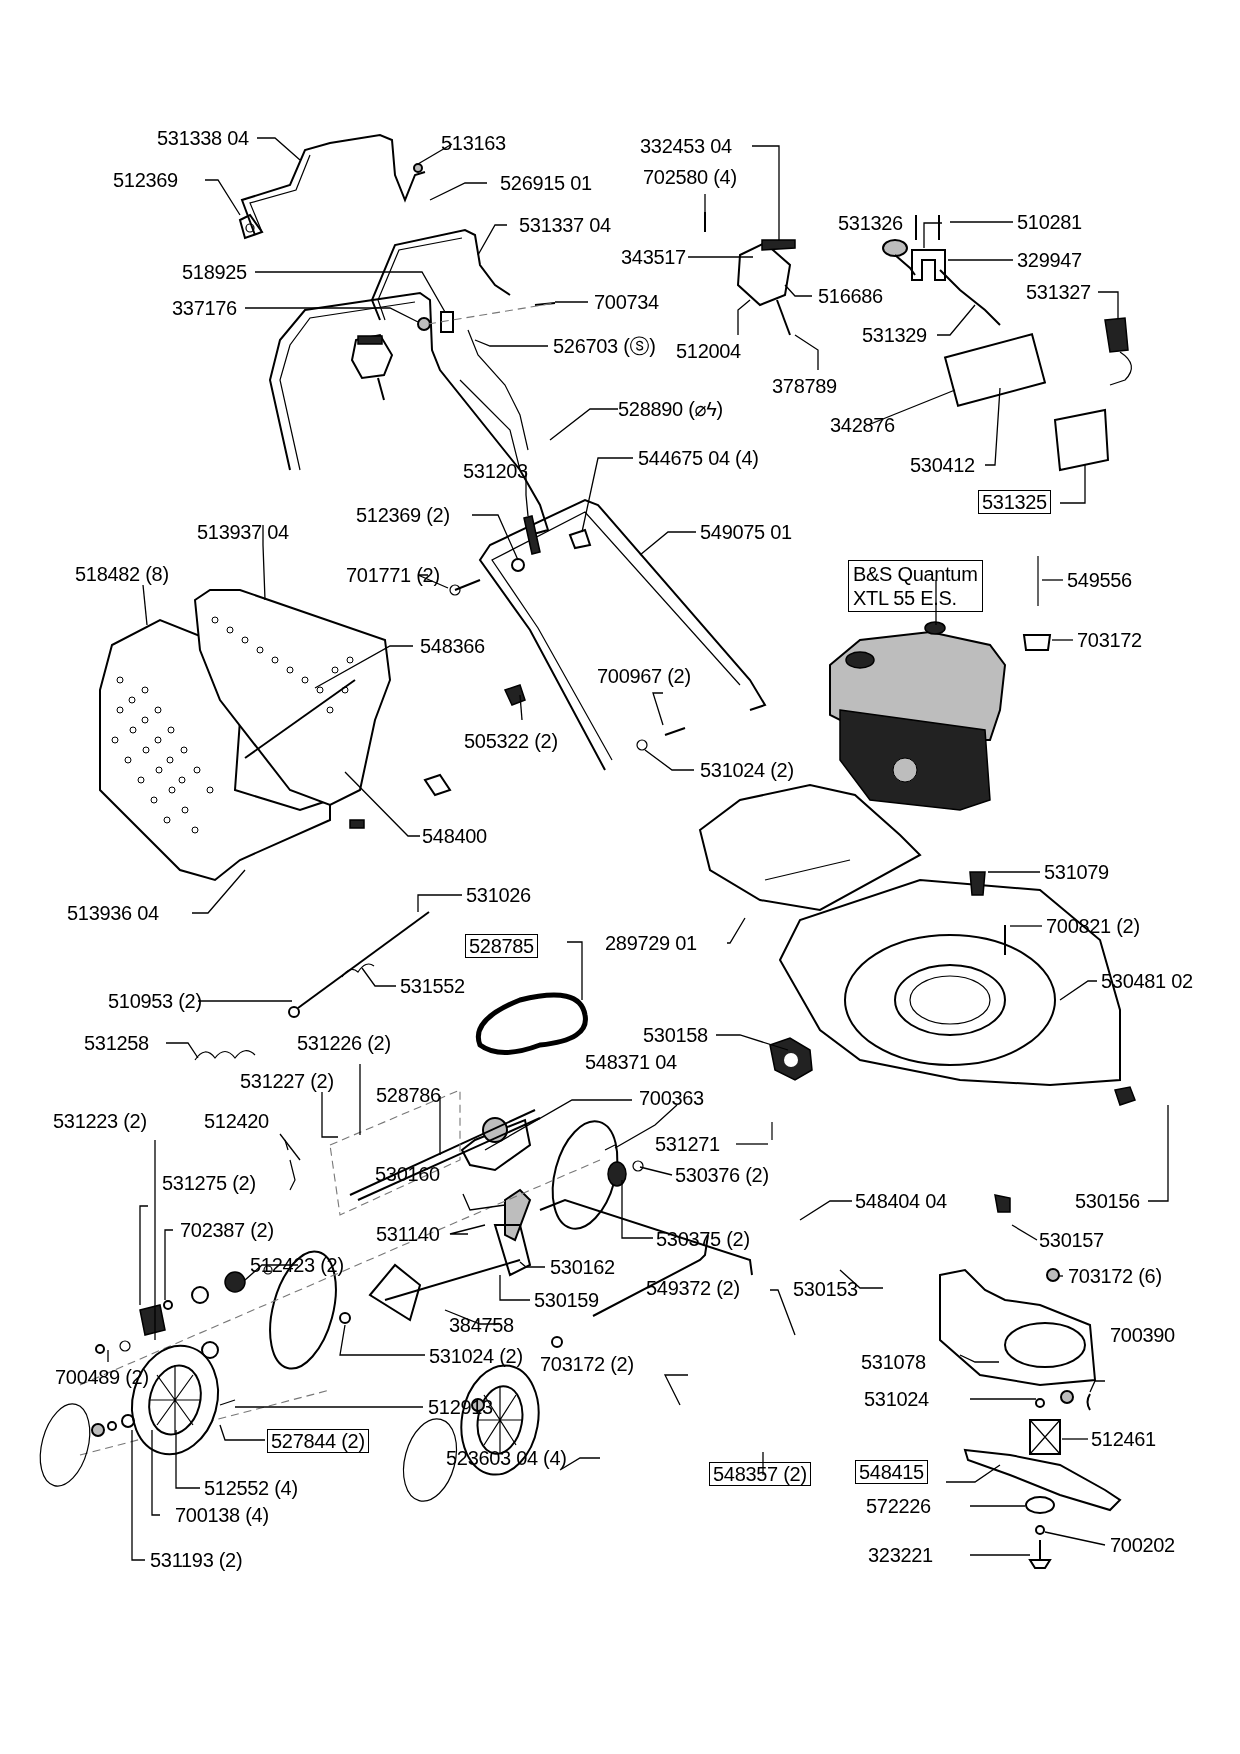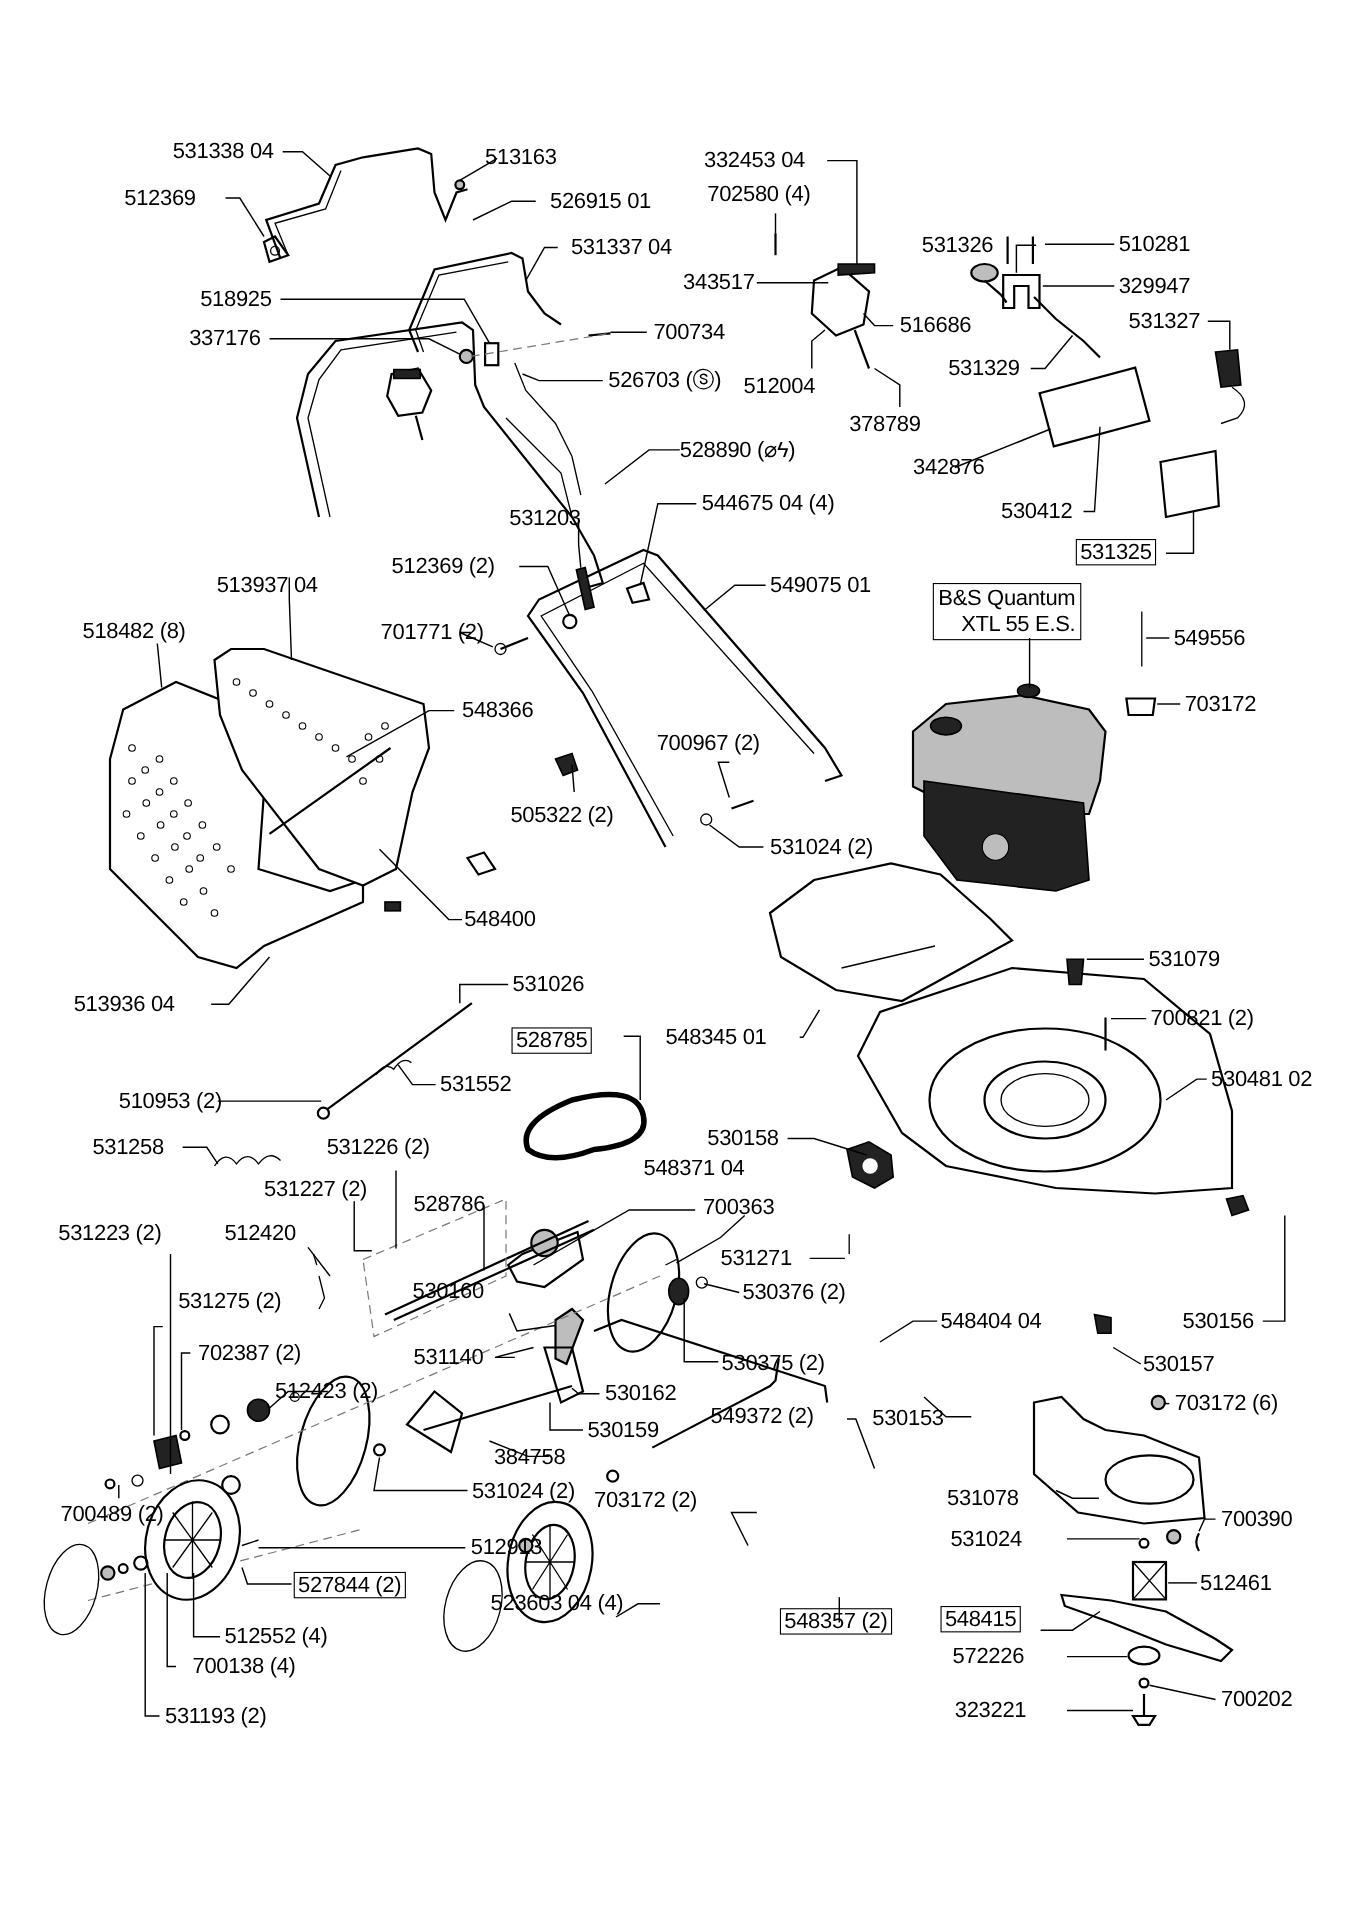--- a/index.html
+++ b/index.html
@@ -2,21 +2,21 @@
 <html><head>
 <meta charset="utf-8">
 <style>
   html, body { margin: 0; padding: 0; background: #ffffff; }
   body { width: 1240px; height: 1754px; position: relative; overflow: hidden;
          font-family: "Liberation Sans", sans-serif; color: #000; }
   #diagram { position: absolute; left: 0; top: 0; width: 1240px; height: 1754px; padding-left: 26px; }
   .lbl { position: absolute; font-size: 20px; line-height: 22px; white-space: nowrap;
          font-family: "Liberation Sans", sans-serif; letter-spacing: -0.3px; }
   .boxed { border: 1.5px solid #000; padding: 0 3px; line-height: 22px; }
-  .engine-box { text-align: right; line-height: 24px; padding: 1px 4px; }
+  .engine-box { text-align: left; line-height: 24px; padding: 1px 4px; margin-top: 30px; }
   svg .part { fill: none; stroke: #000; stroke-width: 2; }
   svg .part-thin { fill: none; stroke: #000; stroke-width: 1.2; }
   svg .leader { fill: none; stroke: #000; stroke-width: 1.3; }
   svg .dash { fill: none; stroke: #777; stroke-width: 1.1; stroke-dasharray: 8 5; }
   svg .fill-grey { fill: #bdbdbd; stroke: #000; stroke-width: 2; }
   svg .fill-dark { fill: #222; stroke: #000; stroke-width: 1.5; }
   svg .fill-white { fill: #fff; stroke: #000; stroke-width: 2; }
   svg .perf { fill: none; stroke: #000; stroke-width: 1; }
 </style>
 </head>
@@ -397,21 +397,21 @@
   <div>XTL 55 E.S.</div>
 </div>
 <div class="lbl" style="left:1067px;top:569px">549556</div>
 <div class="lbl" style="left:1077px;top:629px">703172</div>
 
 <div class="lbl" style="left:422px;top:825px">548400</div>
 <div class="lbl" style="left:1044px;top:861px">531079</div>
 <div class="lbl" style="left:67px;top:902px">513936 04</div>
 <div class="lbl" style="left:466px;top:884px">531026</div>
 <div class="lbl" style="left:1046px;top:915px">700821 (2)</div>
-<div class="lbl" style="left:605px;top:932px">548345 01</div>
+<div class="lbl" style="left:605px;top:932px">289729 01</div>
 <div class="lbl boxed" style="left:465px;top:934px">528785</div>
 <div class="lbl" style="left:108px;top:990px">510953 (2)</div>
 <div class="lbl" style="left:400px;top:975px">531552</div>
 <div class="lbl" style="left:1101px;top:970px">530481 02</div>
 <div class="lbl" style="left:84px;top:1032px">531258</div>
 <div class="lbl" style="left:643px;top:1024px">530158</div>
 <div class="lbl" style="left:297px;top:1032px">531226 (2)</div>
 <div class="lbl" style="left:240px;top:1070px">531227 (2)</div>
 <div class="lbl" style="left:585px;top:1051px">548371 04</div>
 <div class="lbl" style="left:376px;top:1084px">528786</div>
@@ -433,21 +433,21 @@
 <div class="lbl" style="left:534px;top:1289px">530159</div>
 <div class="lbl" style="left:646px;top:1277px">549372 (2)</div>
 <div class="lbl" style="left:793px;top:1278px">530153</div>
 <div class="lbl" style="left:1068px;top:1265px">703172 (6)</div>
 <div class="lbl" style="left:449px;top:1314px">384758</div>
 <div class="lbl" style="left:861px;top:1351px">531078</div>
 <div class="lbl" style="left:55px;top:1366px">700489 (2)</div>
 <div class="lbl" style="left:429px;top:1345px">531024 (2)</div>
 <div class="lbl" style="left:540px;top:1353px">703172 (2)</div>
 <div class="lbl" style="left:864px;top:1388px">531024</div>
-<div class="lbl" style="left:1110px;top:1370px">700390</div>
+<div class="lbl" style="left:1110px;top:1324px">700390</div>
 <div class="lbl" style="left:428px;top:1396px">512913</div>
 <div class="lbl" style="left:1091px;top:1428px">512461</div>
 <div class="lbl boxed" style="left:267px;top:1429px">527844 (2)</div>
 <div class="lbl" style="left:446px;top:1447px">523603 04 (4)</div>
 <div class="lbl boxed" style="left:709px;top:1462px">548357 (2)</div>
 <div class="lbl boxed" style="left:855px;top:1460px">548415</div>
 <div class="lbl" style="left:204px;top:1477px">512552 (4)</div>
 <div class="lbl" style="left:866px;top:1495px">572226</div>
 <div class="lbl" style="left:175px;top:1504px">700138 (4)</div>
 <div class="lbl" style="left:1110px;top:1534px">700202</div>

